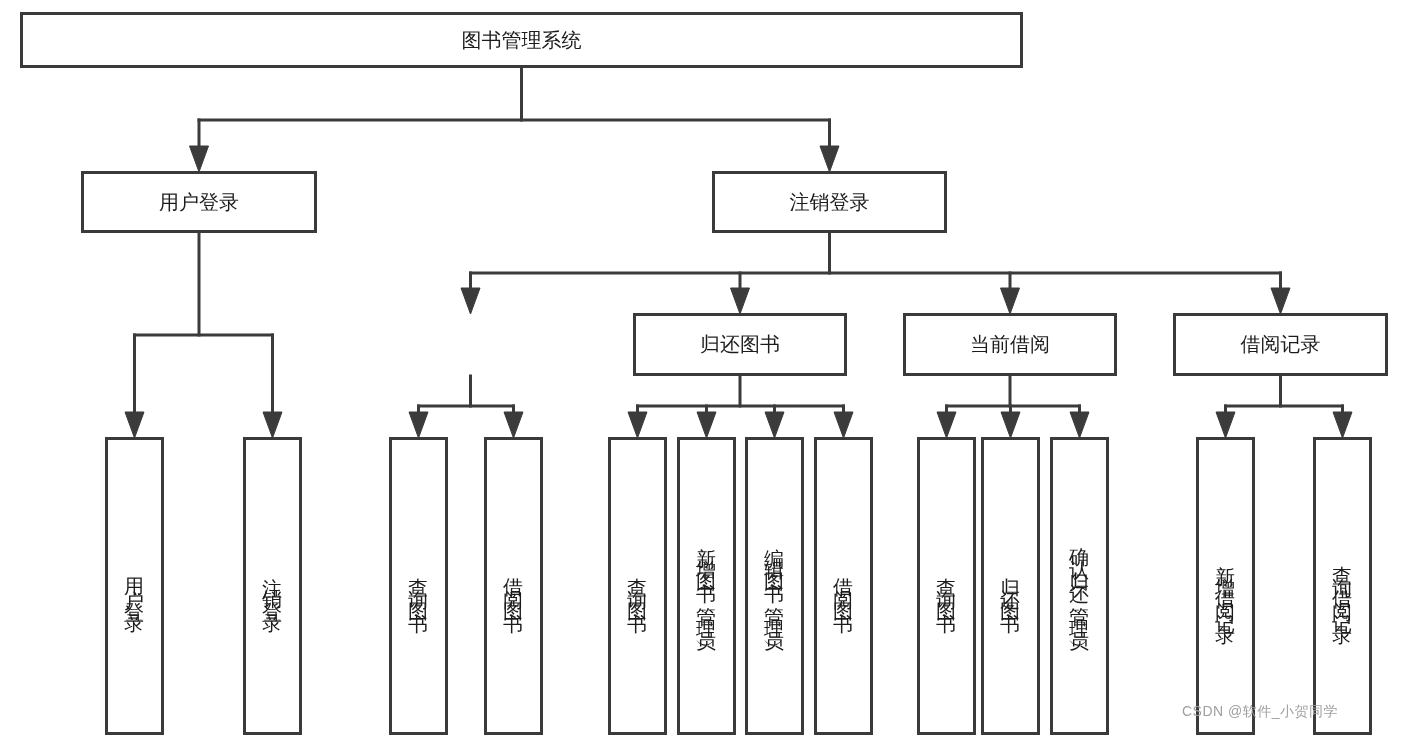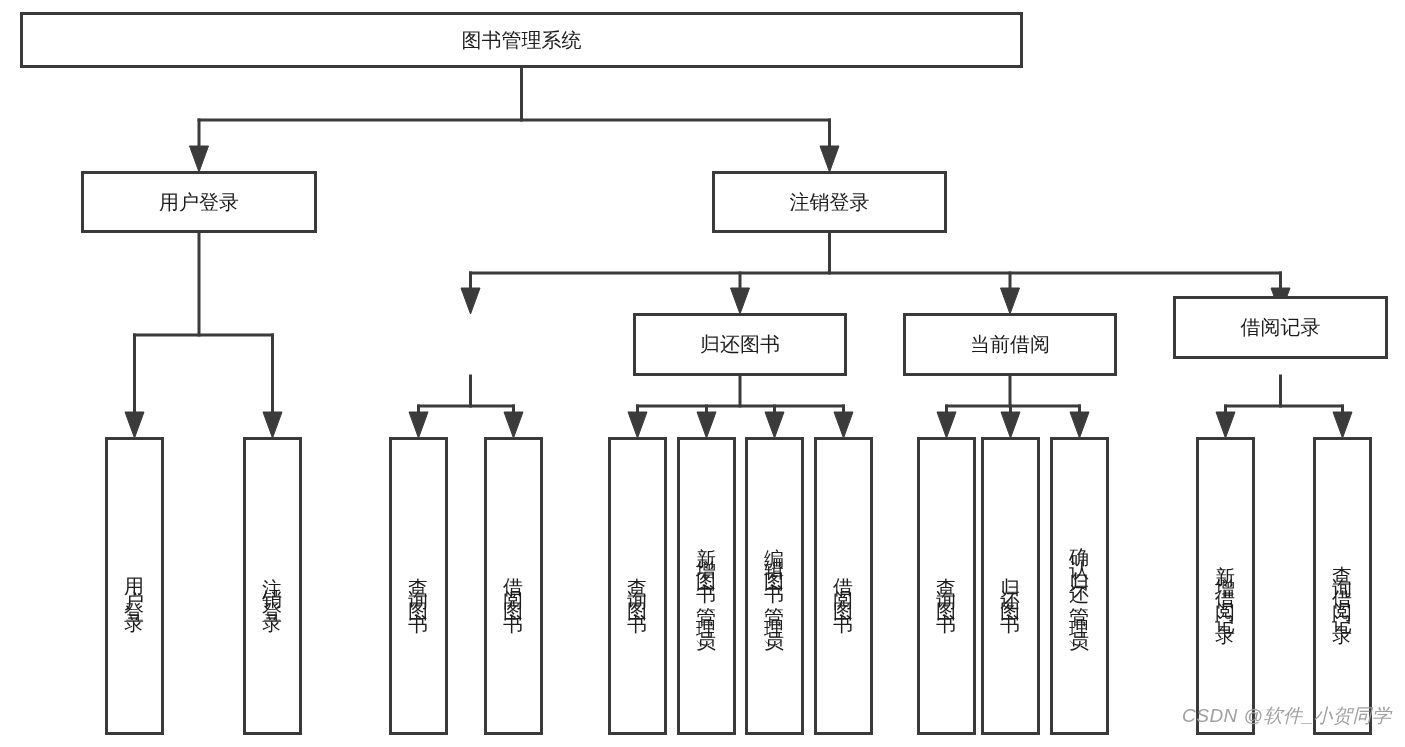--- a/index.html
+++ b/index.html
@@ -17,22 +17,22 @@
     position:absolute; box-sizing:border-box; background:var(--fill);
     border:3px solid var(--border); color:var(--text);
     display:flex; align-items:center; justify-content:center;
     font-size:20px; line-height:1.25; white-space:nowrap;
   }
   .node .vlabel{
     writing-mode:vertical-rl; text-orientation:mixed;
     letter-spacing:12px; line-height:20px; white-space:nowrap;
   }
   .watermark{
-    position:absolute; left:1182px; top:703px; font-size:19px;
-    color:var(--watermark); letter-spacing:0.5px; white-space:nowrap;font-style:italic;
+    position:absolute; left:1182px; top:703px; font-size:14px;
+    color:var(--watermark); letter-spacing:0.5px; white-space:nowrap;
   }
 </style>
 </head>
 <body>
 
 <div class="canvas">
 
   <svg class="connectors" viewBox="0 0 1405 747" xmlns="http://www.w3.org/2000/svg" aria-hidden="true">
 
     <g>
@@ -119,21 +119,21 @@
   <div class="node" style="left:712px;top:171px;width:235px;height:62px">
     <span>注销登录</span>
   </div>
 
   <div class="node" style="left:633px;top:313px;width:214px;height:63px">
     <span>归还图书</span>
   </div>
   <div class="node" style="left:903px;top:313px;width:214px;height:63px">
     <span>当前借阅</span>
   </div>
-  <div class="node" style="left:1173px;top:296px;width:215px;height:63px">
+  <div class="node" style="left:1173px;top:313px;width:215px;height:63px">
     <span>借阅记录</span>
   </div>
 
   <div class="node" style="left:105px;top:437px;width:59px;height:298px">
     <span class="vlabel">用户登录</span>
   </div>
   <div class="node" style="left:243px;top:437px;width:59px;height:298px">
     <span class="vlabel">注销登录</span>
   </div>
 

